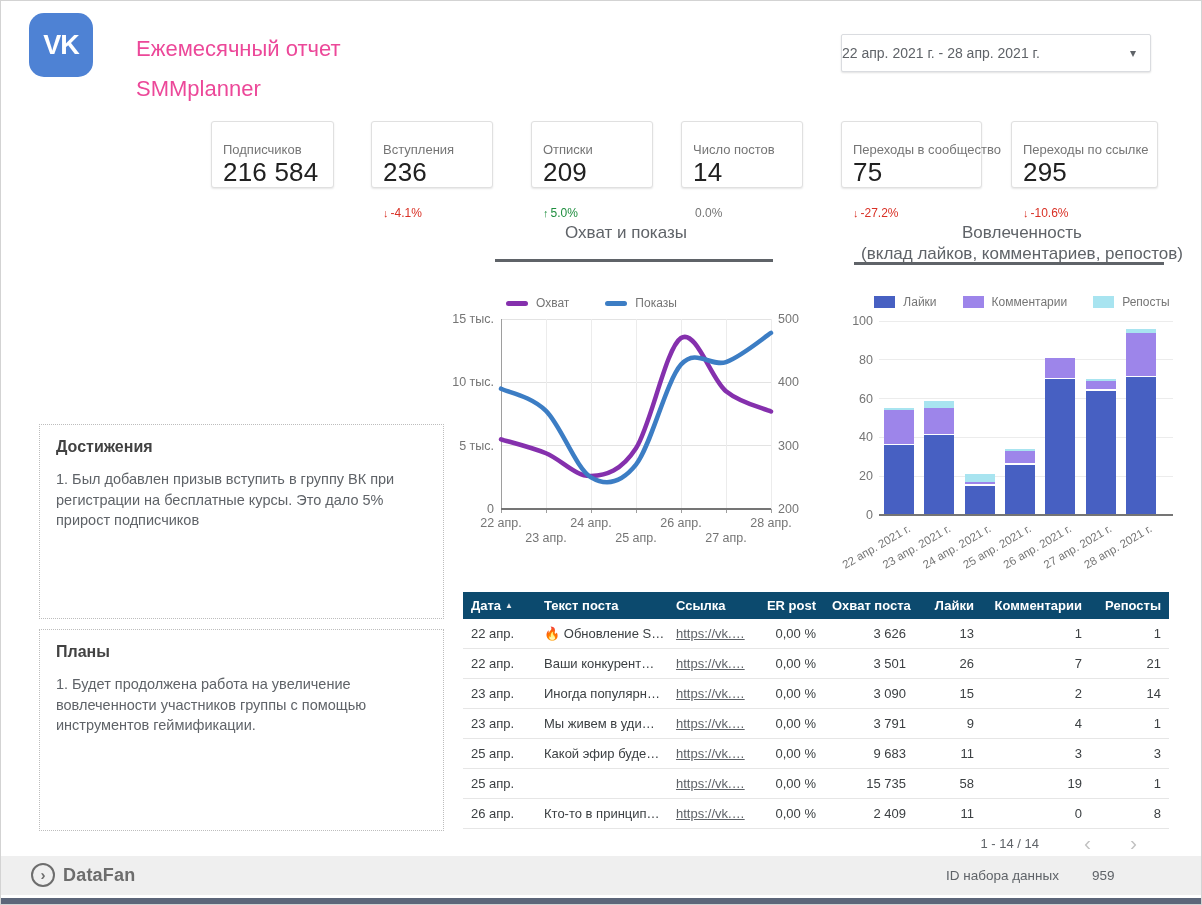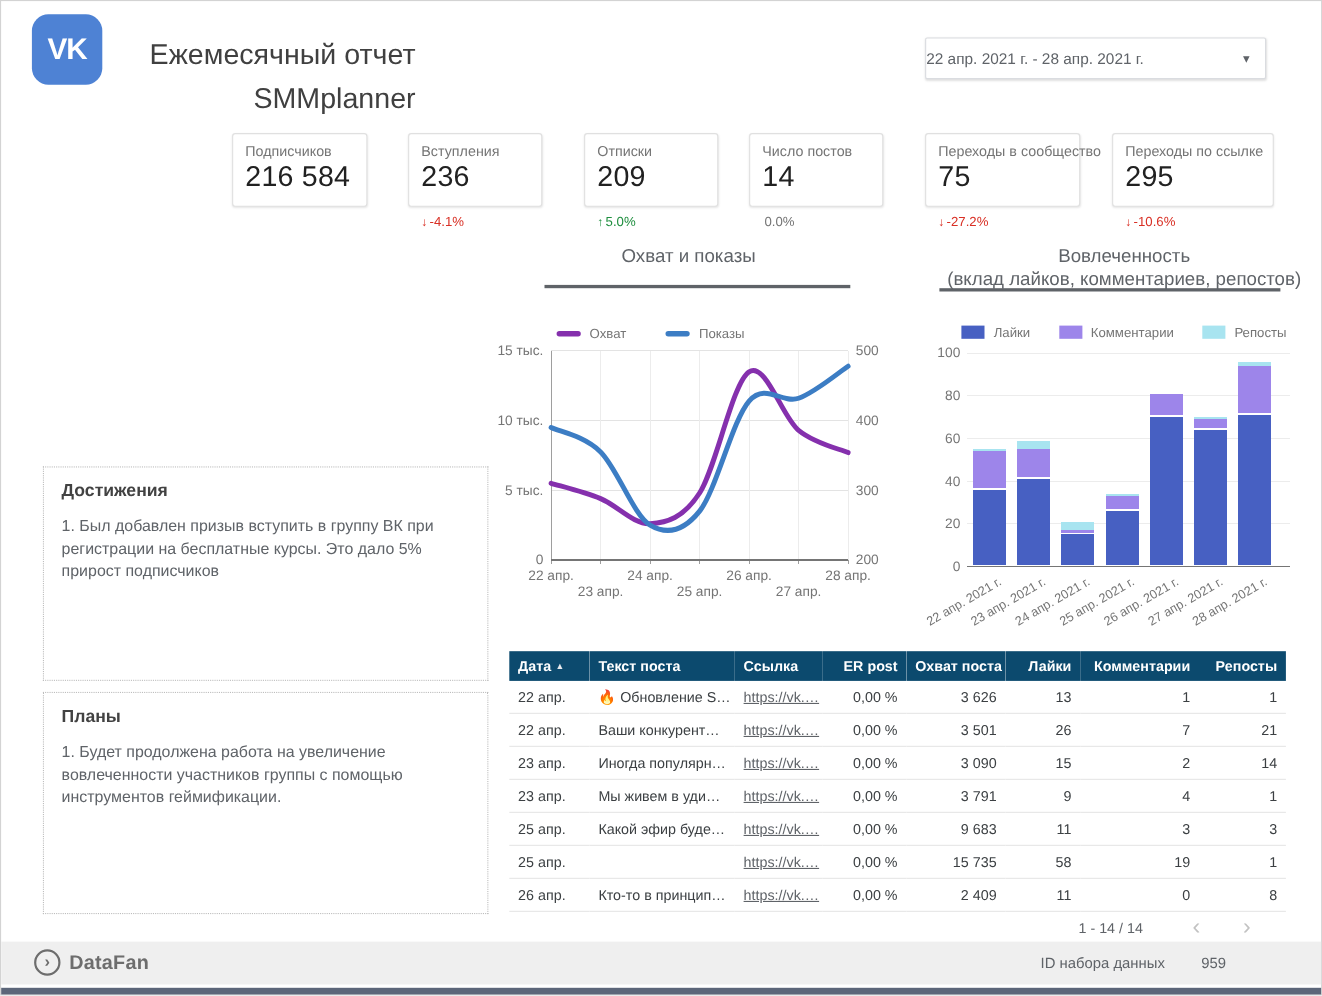--- a/index.html
+++ b/index.html
@@ -6,32 +6,32 @@
   html,body { background:#e9e9e9; }
   body { font-family:"Liberation Sans", sans-serif; }
   .page { position:relative; width:1202px; height:905px; background:#fff;
           border:1px solid #d3d3d3; overflow:hidden; }
 
   
   .vk-logo { position:absolute; left:28px; top:12px; width:64px; height:64px;
              background:#4e82d4; border-radius:15px; display:flex; align-items:center;
              justify-content:center; color:#fff; font-weight:700; font-size:27px;
              letter-spacing:-1px; }
-  .report-title { position:absolute; left:135px; top:28px; font-size:26px;
-                  color:#404040; line-height:40px;text-align:right; }
+  .report-title { position:absolute; left:135px; top:28px; font-size:22px;
+                  color:#ec4899; line-height:40px; }
   .date-select { position:absolute; left:840px; top:33px; width:310px; height:38px;
                  background:#fff; border:1px solid #dadce0; border-radius:2px;
                  box-shadow:0 1px 2px rgba(0,0,0,.12); display:flex; align-items:center;
                  justify-content:flex-start; font-size:14px; color:#5f6368; cursor:pointer; }
   .date-select .caret { position:absolute; right:14px; top:11px; font-size:12px; color:#5f6368; }
 
   
   .card { position:absolute; top:120px; height:67px; background:#fff;
           border:1px solid #e0e0e0; border-radius:3px; box-shadow:0 1px 2px rgba(0,0,0,.10);
-          padding:8px 11px 6px 11px; white-space:nowrap; }
+          padding:20px 11px 6px 11px; white-space:nowrap; }
   .card:nth-child(1){ left:210px; width:123px; }
   .card:nth-child(2){ left:370px; width:122px; }
   .card:nth-child(3){ left:530px; width:122px; }
   .card:nth-child(4){ left:680px; width:122px; }
   .card:nth-child(5){ left:840px; width:141px; }
   .card:nth-child(6){ left:1010px; width:147px; }
   .sc-label { font-size:13px; color:#757575; }
   .sc-value { font-size:26px; color:#212121; margin-top:0px; letter-spacing:.2px; }
   .sc-delta { font-size:12px; margin-top:18px; }
   .sc-delta .arr { font-size:11px; margin-right:2px; }

